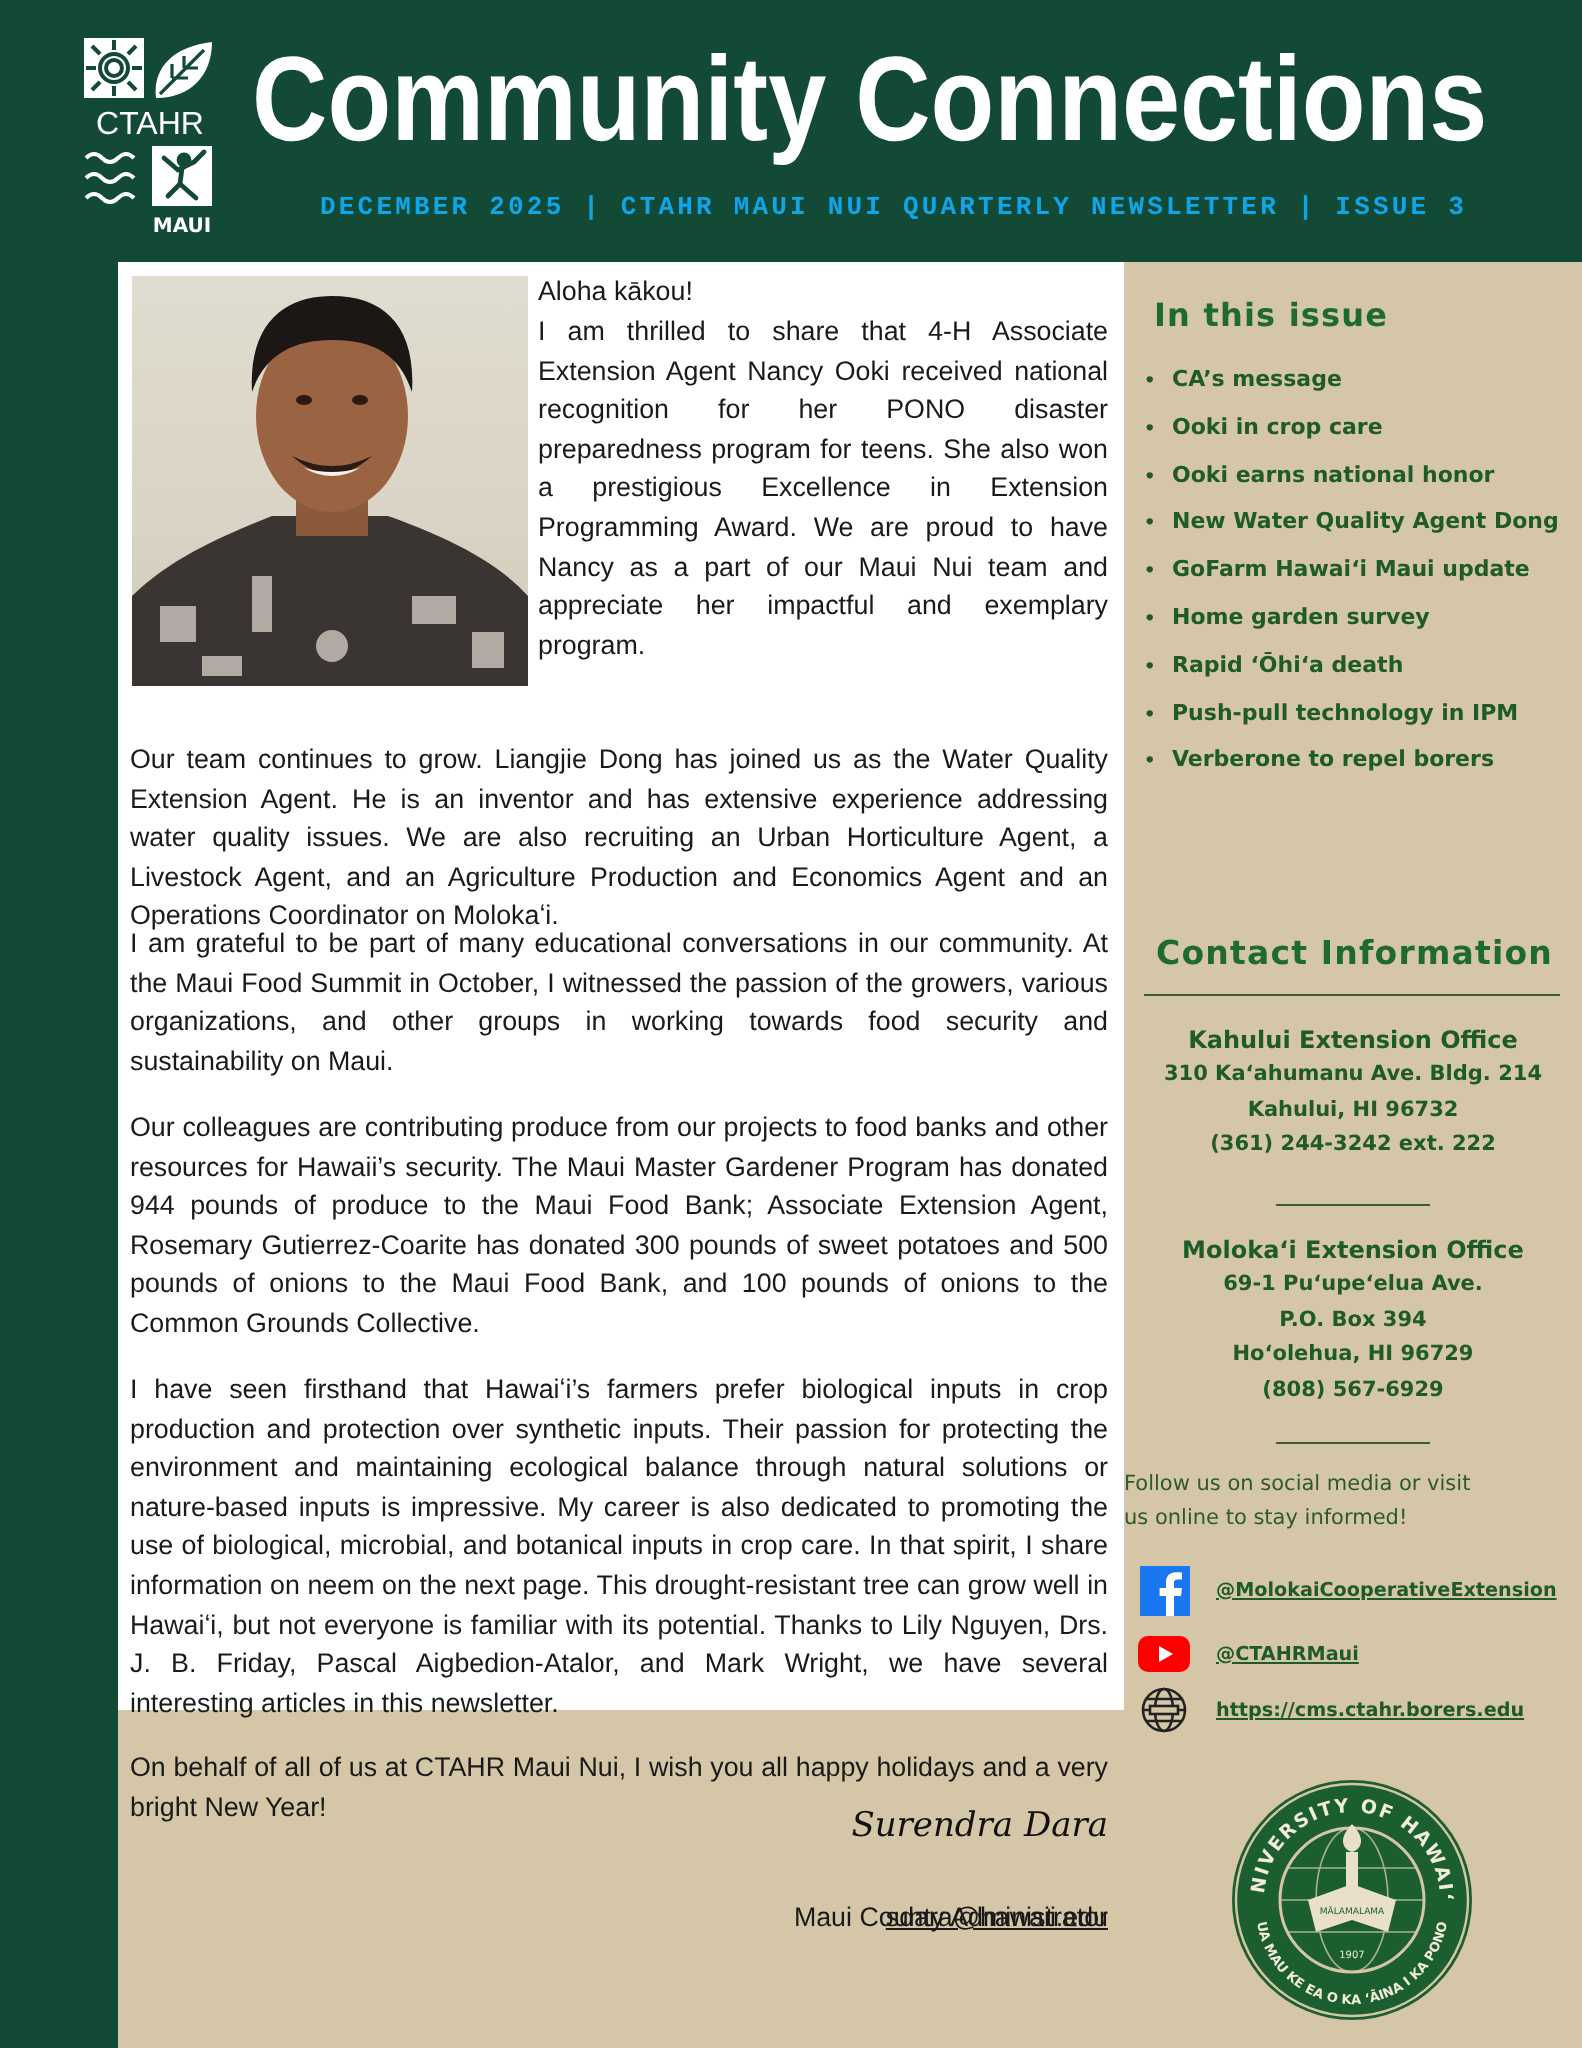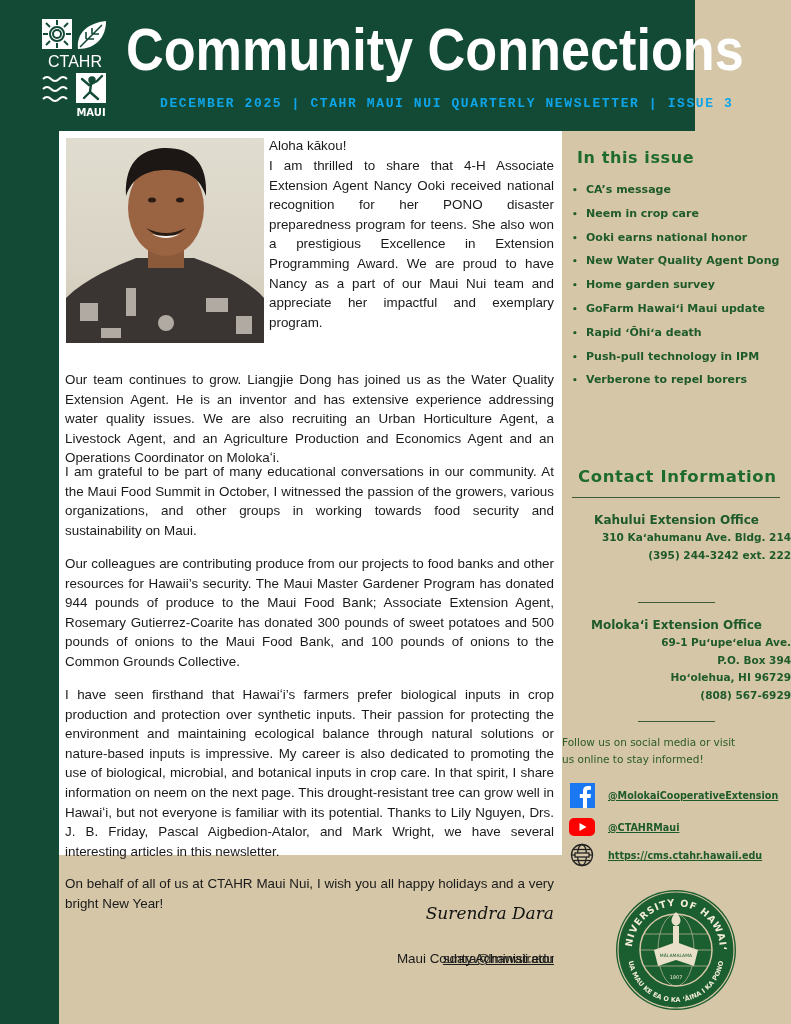--- a/index.html
+++ b/index.html
@@ -6,21 +6,21 @@
   body {
     width: 791px; height: 1024px; overflow: hidden; position: relative;
     background: #d4c6a6;
     font-family: "Liberation Sans", sans-serif;
   }
   .left-band {
     position: absolute; left: 0; top: 0; width: 59px; height: 1024px;
     background: #134a36;
   }
   .header {
-    position: absolute; left: 0; top: 0; width: 695px; height: 131px;
+    position: absolute; left: 0; top: 0; width: 791px; height: 131px;
     background: #134a36;
   }
   .logo {
     position: absolute; left: 42px; top: 19px; width: 66px; height: 100px;
   }
   .title {
     position: absolute; left: 126px; top: 12px;
     font-family: "Liberation Sans", sans-serif; font-weight: bold;
     font-size: 60px; color: #ffffff; letter-spacing: 0px;
     transform: scaleX(0.87); transform-origin: left top;
@@ -71,21 +71,21 @@
     color: #1f5a2a; height: 23.8px; white-space: nowrap;
   }
   .issue-list li .bullet { display: inline-block; width: 14px; color: #1f5a2a; font-size: 9px; }
   .contact-h { left: 16px; top: 336px; font-size: 16.5px; letter-spacing: 0.6px; }
   .contact-rule { position: absolute; left: 10px; top: 366px; width: 208px; height: 1px; background: #3d5a3a; }
   .office {
     position: absolute; left: 0; width: 229px; text-align: center;
     font-family: "DejaVu Sans", sans-serif; color: #1f5a2a;
   }
   .office .name { font-weight: bold; font-size: 12px; line-height: 18px; }
-  .office .line { font-weight: bold; font-size: 10.5px; line-height: 17.6px; text-align: right; }
+  .office .line { font-weight: bold; font-size: 10.5px; line-height: 17.6px; }
   .short-rule { position: absolute; left: 76px; width: 77px; height: 1px; background: #3d5a3a; }
   .follow {
     position: absolute; left: 0; top: 603px; width: 229px; 
     font-family: "DejaVu Sans", sans-serif; font-size: 10.5px; color: #2b5a2b; line-height: 17px;
   }
   .social-row { position: absolute; left: 7px; height: 26px; display: flex; align-items: center; }
   .social-icon { width: 26px; height: 26px; display: flex; align-items: center; justify-content: center; }
   .social-link {
     margin-left: 13px; font-family: "DejaVu Sans", sans-serif; font-weight: bold;
     font-size: 9.6px; color: #1f5a2a; text-decoration: underline; white-space: nowrap;
@@ -167,37 +167,38 @@
   </div>
   <div class="sig-name">Surendra Dara</div>
   <div class="sig-title">Maui County Administrator</div>
   <a class="sig-email">sdara@hawaii.edu</a>
 </div>
 
 <div class="sidebar">
   <div class="side-h issue-h">In this issue</div>
   <ul class="issue-list">
     <li><span class="bullet">•</span><span>CA’s message</span></li>
-    <li><span class="bullet">•</span><span>Neem in crop care</span></li>
+    <li><span class="bullet">•</span><span>Ooki in crop care</span></li>
     <li><span class="bullet">•</span><span>Ooki earns national honor</span></li>
     <li><span class="bullet">•</span><span>New Water Quality Agent Dong</span></li>
+    <li><span class="bullet">•</span><span>GoFarm Hawaiʻi Maui update</span></li>
     <li><span class="bullet">•</span><span>Home garden survey</span></li>
-    <li><span class="bullet">•</span><span>GoFarm Hawaiʻi Maui update</span></li>
     <li><span class="bullet">•</span><span>Rapid ʻŌhiʻa death</span></li>
     <li><span class="bullet">•</span><span>Push-pull technology in IPM</span></li>
     <li><span class="bullet">•</span><span>Verberone to repel borers</span></li>
   </ul>
 
   <div class="side-h contact-h">Contact Information</div>
   <div class="contact-rule"></div>
 
   <div class="office" style="top:380px">
     <div class="name">Kahului Extension Office</div>
     <div class="line">310 Kaʻahumanu Ave. Bldg. 214</div>
-    <div class="line">(395) 244-3242  ext. 222</div>
+    <div class="line">Kahului, HI  96732</div>
+    <div class="line">(361) 244-3242  ext. 222</div>
   </div>
   <div class="short-rule" style="top:471px"></div>
 
   <div class="office" style="top:485px">
     <div class="name">Molokaʻi Extension Office</div>
     <div class="line">69-1 Puʻupeʻelua Ave.</div>
     <div class="line">P.O. Box 394</div>
     <div class="line">Hoʻolehua, HI 96729</div>
     <div class="line">(808) 567-6929</div>
   </div>
@@ -230,21 +231,21 @@
     <span class="social-icon">
       <svg width="24" height="24" viewBox="0 0 24 24" fill="none" stroke="#222" stroke-width="1.3">
         <circle cx="12" cy="12" r="10.5"></circle>
         <ellipse cx="12" cy="12" rx="4.5" ry="10.5"></ellipse>
         <line x1="1.5" y1="12" x2="22.5" y2="12"></line>
         <line x1="3.5" y1="6.5" x2="20.5" y2="6.5"></line>
         <line x1="3.5" y1="17.5" x2="20.5" y2="17.5"></line>
         <rect x="5" y="10" width="14" height="4" fill="#d4c6a6"></rect>
       </svg>
     </span>
-    <a class="social-link">https://cms.ctahr.hawaii.edu</a>
+    <a class="social-link">https://cms.ctahr.borers.edu</a>
   </div>
 
   <div class="seal">
     <svg width="124" height="124" viewBox="0 0 124 124">
       <defs>
         <path id="sealTop" d="M18 62 A44 44 0 0 1 106 62"></path>
         <path id="sealBot" d="M14 66 A48 48 0 0 0 110 66"></path>
       </defs>
       <circle cx="62" cy="62" r="60" fill="#1b5e30"></circle>
       <circle cx="62" cy="62" r="58" fill="none" stroke="#d4c6a6" stroke-width="1.2"></circle>

